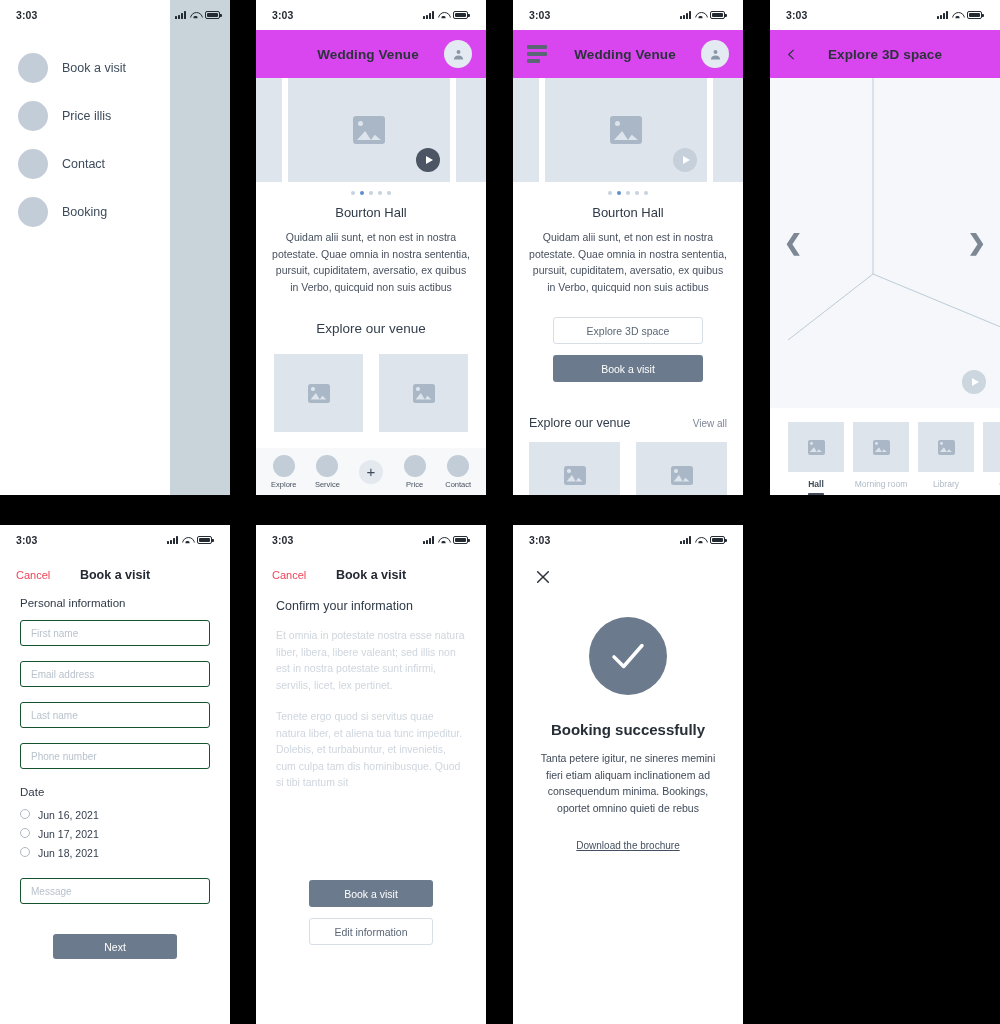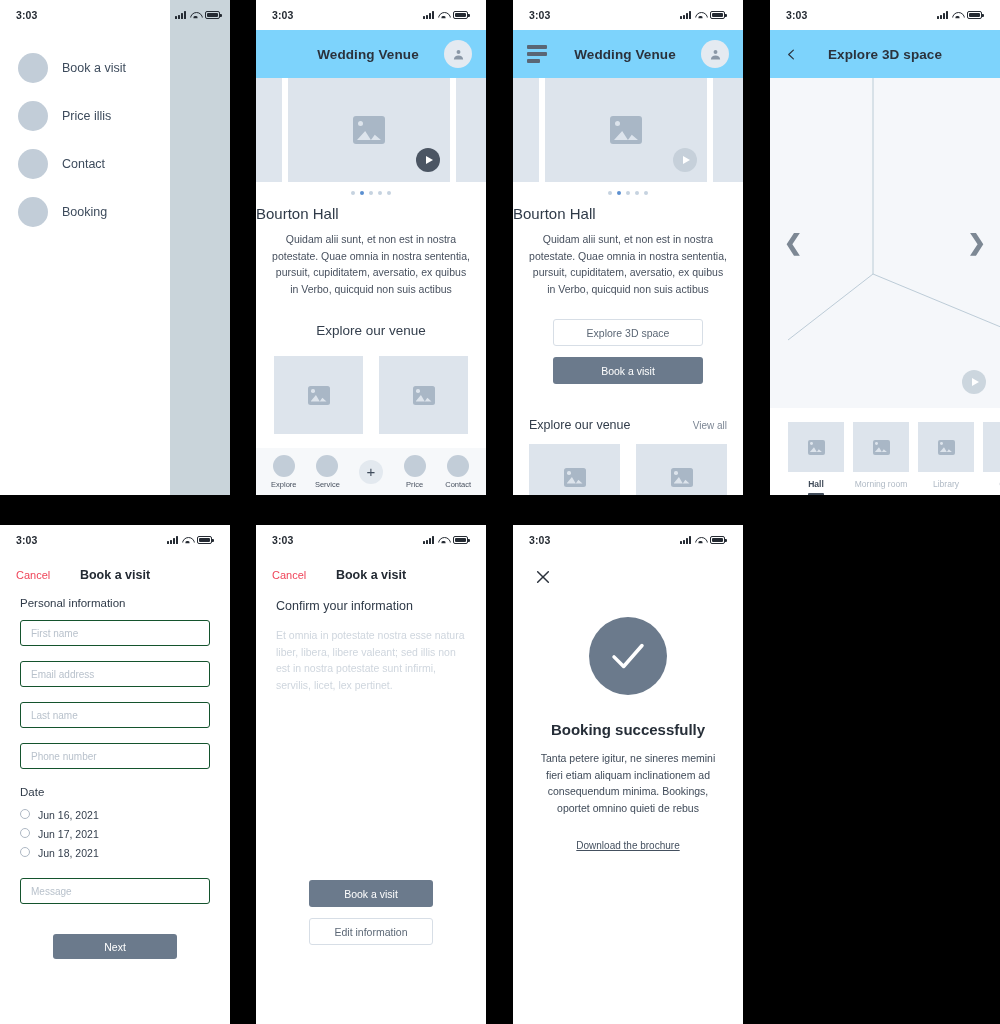--- a/index.html
+++ b/index.html
@@ -77,21 +77,21 @@
   }
   .drawer-dot {
     width: 30px; height: 30px; border-radius: 50%;
     background: #c2cdd8; flex: 0 0 auto;
   }
   .drawer-label { font-size: 12.5px; color: #3d4b5c; }
 
   
   .appbar {
     height: 48px; display: flex; align-items: center;
-    padding: 0 14px; position: relative; background: #7dd3fc;
+    padding: 0 14px; position: relative; background: #d946ef;
   }
   .appbar-title {
     flex: 1; text-align: center; font-size: 13.5px;
     font-weight: bold; color: #2b323c; letter-spacing: .1px;
   }
   .hamburger { width: 22px; display: flex; flex-direction: column; gap: 3px; }
   .hamburger i { display: block; height: 4px; background: #5a6675; border-radius: 1px; }
   .hamburger i:nth-child(1) { width: 20px; }
   .hamburger i:nth-child(2) { width: 20px; }
   .hamburger i:nth-child(3) { width: 13px; }
@@ -137,21 +137,21 @@
     content: ""; width: 0; height: 0; margin-left: 2px;
     border-left: 7px solid #fff;
     border-top: 4.5px solid transparent; border-bottom: 4.5px solid transparent;
   }
   .dots { display: flex; justify-content: center; gap: 5px; padding: 9px 0 4px; }
   .dots i { width: 4px; height: 4px; border-radius: 50%; background: #c6d3e0; display: block; }
   .dots i.on { background: #5b8fd0; }
 
   
   .venue-title {
-    font-size: 15px; color: #2f3a48;
+    text-align: center; font-size: 13px; color: #2f3a48;
     padding: 6px 0 9px;
   }
   .venue-desc {
     text-align: center; font-size: 10.5px; line-height: 16.5px;
     color: #47505e; padding: 0 16px;
   }
   .section-title-c {
     text-align: center; font-size: 13.5px; color: #333e4c; padding: 26px 0 0;
   }
   .thumbs { display: flex; gap: 16px; justify-content: center; padding: 18px 18px 0; }
@@ -593,20 +593,21 @@
         <span class="batt"></span>
       </span>
     </div>
     <div class="modal-head">
       <span class="cancel-link">Cancel</span>
       <span class="modal-title">Book a visit</span>
     </div>
     <div class="confirm-body">
       <div class="confirm-h">Confirm your information</div>
       <div class="confirm-p">Et omnia in potestate nostra esse natura liber, libera, libere valeant; sed illis non est in nostra potestate sunt infirmi, servilis, licet, lex pertinet.</div>
+      <div class="confirm-p">Tenete ergo quod si servitus quae natura liber, et aliena tua tunc impeditur. Dolebis, et turbabuntur, et invenietis, cum culpa tam dis hominibusque. Quod si tibi tantum sit</div>
     </div>
     <div class="confirm-btns">
       <div class="btn btn-fill">Book a visit</div>
       <div class="btn btn-outline">Edit information</div>
     </div>
   </div>
 
   <div class="screen r2 c3">
     <div class="statusbar">
       <span class="st-time">3:03</span>

